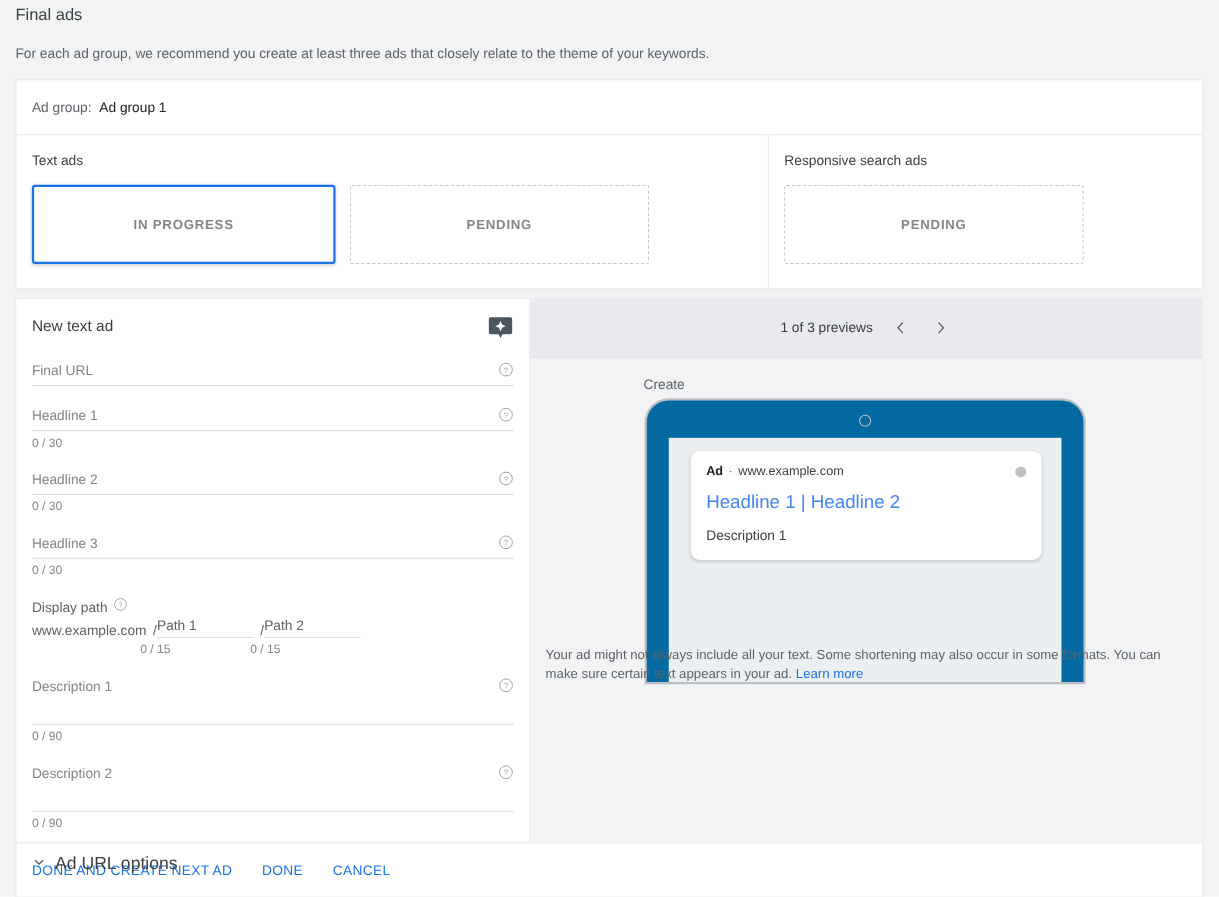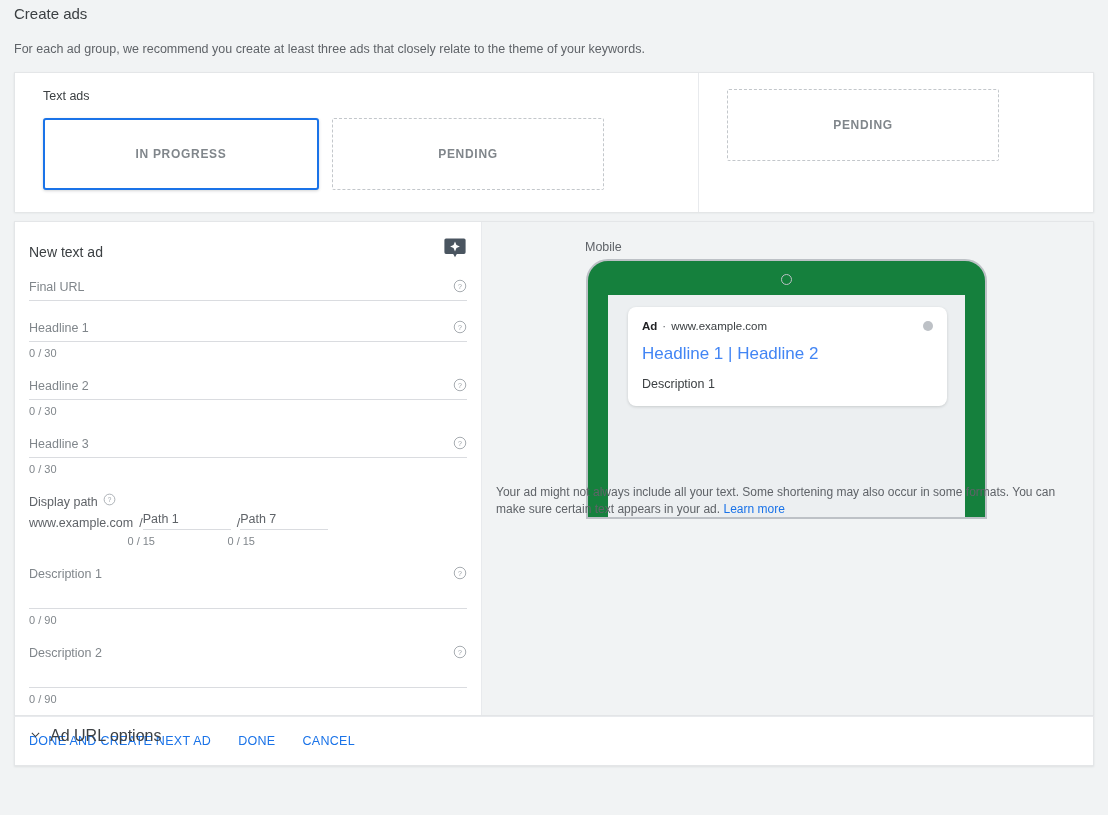--- a/index.html
+++ b/index.html
@@ -44,21 +44,21 @@
     align-items: center;
     padding: 0 14px;
     border-bottom: 1px solid #e8eaed;
     font-size: 12.5px;
   }
   .adgroup-label { color: #5f6368; }
   .adgroup-value { color: #202124; margin-left: 7px; }
 
   
   .types { display: flex; }
-  .type-col { padding: 16px 14px 22px 28px; box-sizing: border-box; }
+  .type-col { padding: 16px 14px 22px 14px; box-sizing: border-box; }
   .type-col.left  { width: 683px; }
   .type-col.right { width: 395px; border-left: 1px solid #e8eaed; }
   .type-title {
     font-size: 12.5px;
     color: #3c4043;
     margin-bottom: 15px;
   }
   .type-boxes { display: flex; gap: 13px; }
   .tbox {
     height: 72px;
@@ -99,21 +99,21 @@
   .form-pane {
     width: 467px;
     box-sizing: border-box;
     padding: 0 14px;
     background: #fff;
     border-right: 1px solid #e8eaed;
     position: relative;
   }
   .form-head {
     display: flex;
-    align-items: flex-end;
+    align-items: flex-start;
     justify-content: space-between;
     padding-top: 16px;
   }
   .form-title { font-size: 14px; color: #3c4043; }
 
   
   .sparkle-bubble {
     width: 24px; height: 24px;
     position: relative;
     margin-top: -2px;
@@ -213,21 +213,21 @@
     color: #5f6368;
     position: absolute;
     left: 103px; top: 18px;
   }
   .phone {
     position: absolute;
     left: 104px; top: 37px;
     width: 401px; height: 260px;
     border: 2px solid #bdc1c6;
     border-radius: 22px 22px 0 0;
-    background: #15803d;
+    background: #0369a1;
     box-sizing: border-box;
   }
   .phone-cam {
     width: 9px; height: 9px;
     border: 1px solid #bdc1c6;
     border-radius: 50%;
     margin: 13px auto 0 auto;
   }
   .phone-screen {
     position: absolute;
@@ -299,42 +299,47 @@
     font-weight: normal;
     letter-spacing: 0.3px;
     color: #1a73e8;
     cursor: pointer;
   }
 </style>
 </head>
 <body>
 
 <div class="page-head">
-  <div class="page-title">Create ads</div>
+  <div class="page-title">Final ads</div>
   <div class="page-sub">For each ad group, we recommend you create at least three ads that closely relate to the theme of your keywords.</div>
 </div>
 
 <div class="card">
 
+  <div class="adgroup-row">
+    <span class="adgroup-label">Ad group:</span>
+    <span class="adgroup-value">Ad group 1</span>
+  </div>
 
   <div class="types">
 
     <div class="type-col left">
       <div class="type-title">Text ads</div>
       <div class="type-boxes">
         <div class="tbox selected">
           <span>IN PROGRESS</span>
         </div>
         <div class="tbox pending">
           <span>PENDING</span>
         </div>
       </div>
     </div>
 
     <div class="type-col right">
+      <div class="type-title">Responsive search ads</div>
       <div class="type-boxes">
         <div class="tbox pending wide">
           <span>PENDING</span>
         </div>
       </div>
     </div>
 
   </div>
 </div>
 
@@ -406,21 +411,21 @@
           <circle cx="8" cy="8" r="6.6" fill="none" stroke="#9aa0a6" stroke-width="1"></circle>
           <text x="8" y="11.2" font-size="8" fill="#9aa0a6" text-anchor="middle" font-family="Liberation Sans, sans-serif">?</text>
         </svg>
       </span>
     </div>
     <div class="dp-row">
       <span class="dp-domain">www.example.com</span>
       <span class="dp-seg dp-slash">/</span>
       <span class="dp-input">Path 1</span>
       <span class="dp-seg dp-slash">/</span>
-      <span class="dp-input">Path 7</span>
+      <span class="dp-input">Path 2</span>
     </div>
     <div class="dp-counters">
       <span class="dp-c1">0 / 15</span>
       <span class="dp-c2">0 / 15</span>
     </div>
 
     <div class="field">
       <div class="field-label">Description 1</div>
       <div style="height:21px"></div>
       <div class="field-line"></div>
@@ -452,24 +457,37 @@
           <path d="M3.5 6l4.5 4.5L12.5 6" fill="none" stroke="#3c4043" stroke-width="1.3"></path>
         </svg>
       </span>
       <span>Ad URL options</span>
     </div>
 
   </div>
 
   <div class="preview-pane">
 
+    <div class="preview-head">
+      <span class="preview-count">1 of 3 previews</span>
+      <span class="nav-arrow">
+        <svg width="14" height="14" viewBox="0 0 16 16">
+          <path d="M10 2.5L5 8l5 5.5" fill="none" stroke="#5f6368" stroke-width="1.4"></path>
+        </svg>
+      </span>
+      <span class="nav-arrow">
+        <svg width="14" height="14" viewBox="0 0 16 16">
+          <path d="M6 2.5L11 8l-5 5.5" fill="none" stroke="#5f6368" stroke-width="1.4"></path>
+        </svg>
+      </span>
+    </div>
 
     <div class="preview-body">
 
-      <div class="mobile-label">Mobile</div>
+      <div class="mobile-label">Create</div>
 
       <div class="phone">
         <div class="phone-cam"></div>
         <div class="phone-screen">
 
           <div class="ad-card">
             <div class="ad-top">
               <span class="ad-badge">Ad</span>
               <span class="ad-dot-sep">·</span>
               <span class="ad-url">www.example.com</span>

